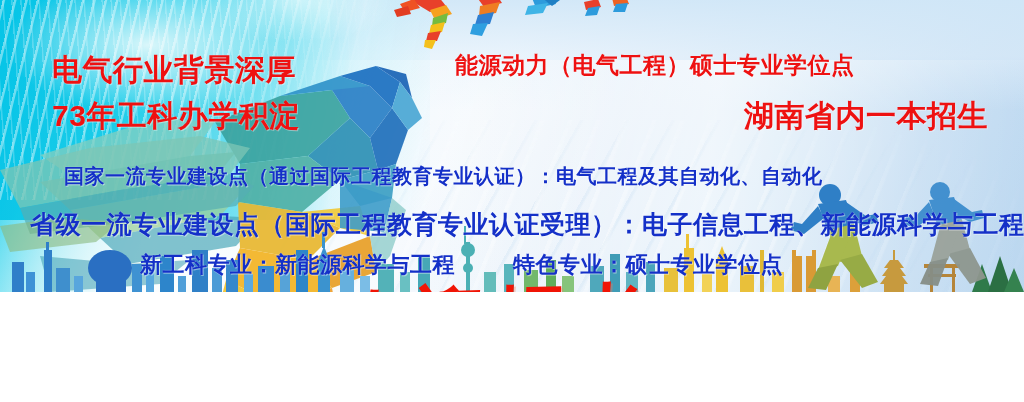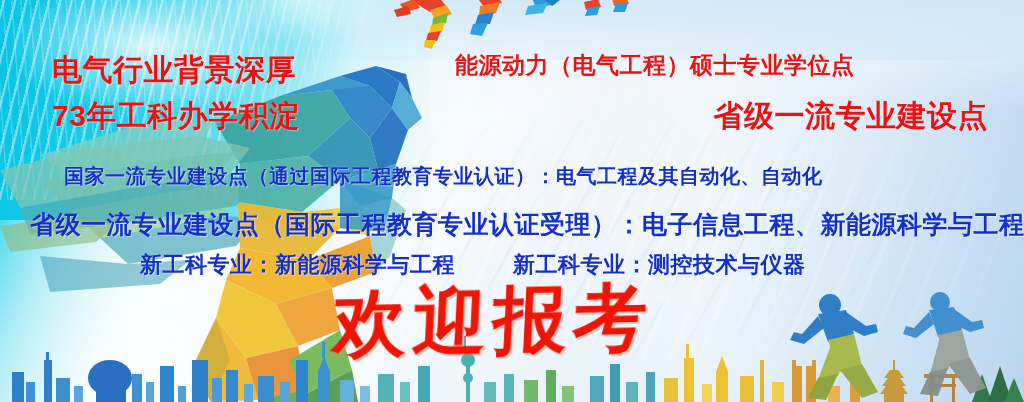--- a/index.html
+++ b/index.html
@@ -1,21 +1,21 @@
 <!DOCTYPE html>
 <html><head>
 <meta charset="utf-8">
 <style>
   html,body{margin:0;padding:0;}
   body{
     width:1024px;height:402px;overflow:hidden;
     font-family:"Liberation Sans","DejaVu Sans",sans-serif;
   }
   #banner{
-    position:relative;width:1024px;height:402px;overflow:hidden;
+    position:relative;width:1024px;height:292px;overflow:hidden;
     background:linear-gradient(118deg,#05c3e6 0%,#2ad2ec 9%,#8fe6f3 16%,#d8f4fa 23%,#eef8fc 31%,#f3f8fd 45%,#e3eef9 60%,#d2e6f6 72%,#c3dcf2 85%,#b9d6ef 100%);
   }
 
   
   .layer{position:absolute;pointer-events:none;}
 
   #bg-cyan-wash{
     left:-40px;top:-30px;width:470px;height:250px;
     background:
       radial-gradient(ellipse 230px 110px at 40% 30%, rgba(255,255,255,.85) 0%, rgba(255,255,255,0) 62%),
@@ -279,24 +279,24 @@
       <path d="M184 43 L208 38 L216 68 L194 74 Z" fill="#9aa29a"></path>
       <path d="M194 72 L216 66 L232 96 L216 102 Z" fill="#8e968e"></path>
       <path d="M186 45 L204 48 L194 78 L176 82 Z" fill="#9aa29a"></path>
       <path d="M176 80 L194 76 L184 104 L166 102 Z" fill="#868e86"></path>
     </g>
   </svg>
 
   <div class="txt red" id="t-red-1">电气行业背景深厚</div>
   <div class="txt red" id="t-red-2">73年工科办学积淀</div>
   <div class="txt red" id="t-red-3">能源动力（电气工程）硕士专业学位点</div>
-  <div class="txt red" id="t-red-4">省级一流专业建设点</div>
+  <div class="txt red" id="t-red-4">湖南省内一本招生</div>
 
   <div class="txt blue" id="t-blue-1">国家一流专业建设点（通过国际工程教育专业认证）：电气工程及其自动化、自动化</div>
   <div class="txt blue" id="t-blue-2">省级一流专业建设点（国际工程教育专业认证受理）：电子信息工程、新能源科学与工程</div>
 
   <div class="txt blue" id="t-blue-3">
-    <span>新工科专业：新能源科学与工程</span><span class="gap"></span><span>新工科专业：测控技术与仪器</span>
+    <span>新工科专业：新能源科学与工程</span><span class="gap"></span><span>特色专业：硕士专业学位点</span>
   </div>
 
   <div id="t-welcome">欢迎报考</div>
 
 </div>
 
 </body></html>

